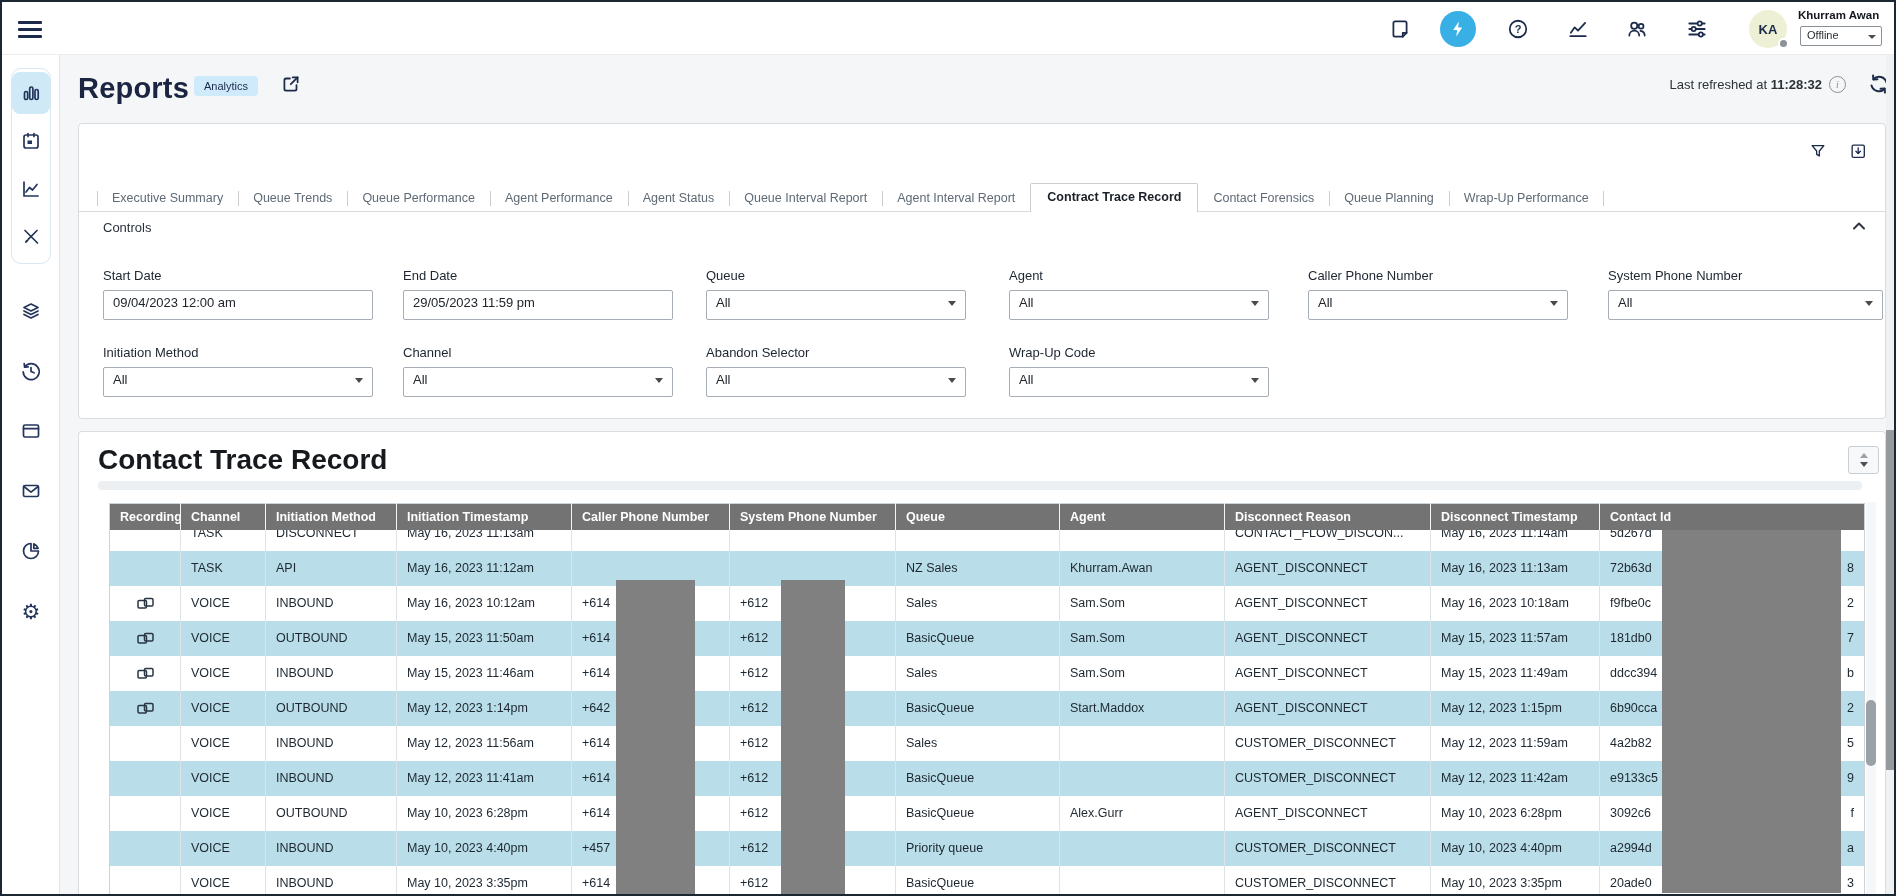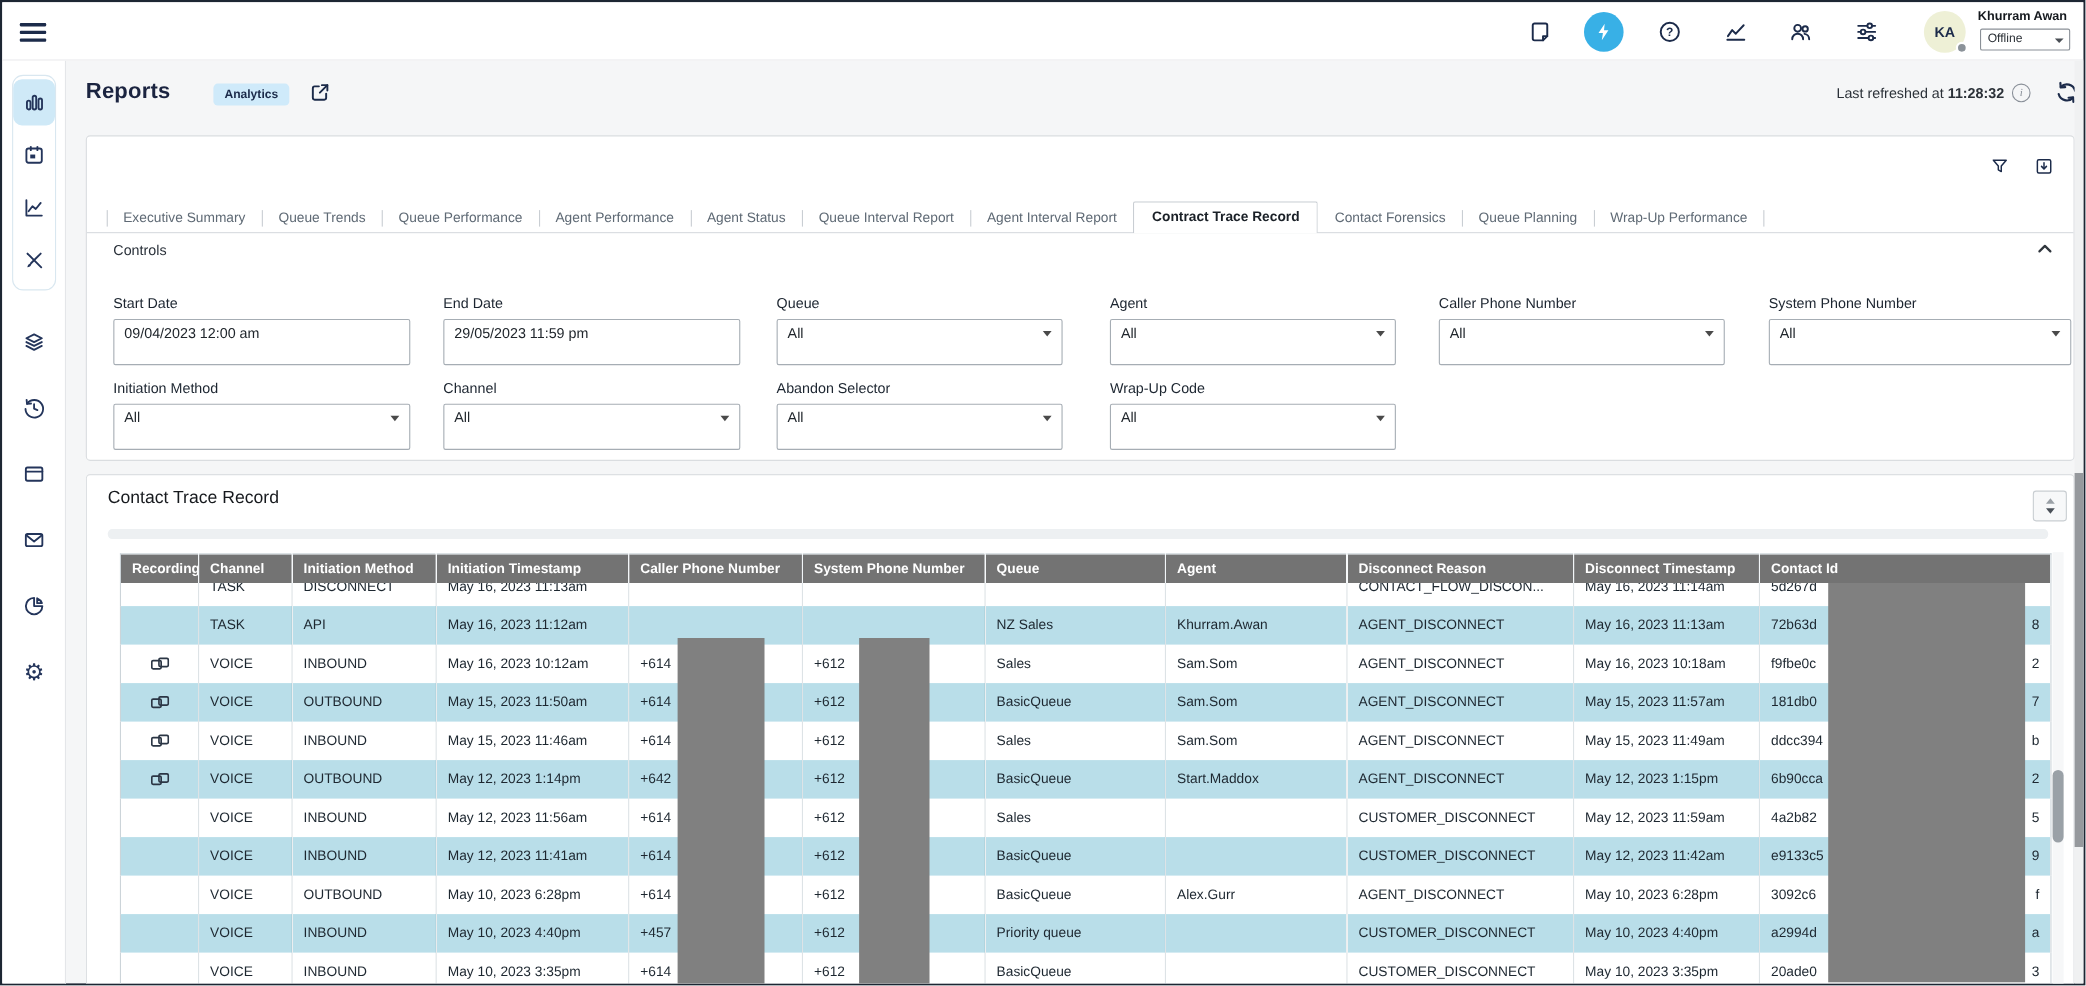--- a/index.html
+++ b/index.html
@@ -26,22 +26,22 @@
   .side-item { width:38px; height:47px; display:flex; align-items:center; justify-content:center; cursor:pointer; }
   .side-group .side-item { width:38px; height:48px; }
   .side-item.active { background:#cfe9f7; border-radius:8px; height:42px; margin:3px 0; width:38px; }
   .side-lower { position:absolute; left:9px; top:226px; width:40px; display:flex; flex-direction:column; align-items:center; }
   .side-lower .side-item { height:60px; width:40px; }
   .side-item svg { width:22px; height:22px; stroke:#24355b; fill:none; stroke-width:1.7; stroke-linecap:round; stroke-linejoin:round; }
   .gear-glyph { font-size:21px; color:#24355b; line-height:1; }
 
   
   .page-header { position:absolute; left:76px; top:62px; width:1808px; height:48px; }
-  .page-title { position:absolute; left:0; top:8px; font-size:20px; font-weight:bold; color:#1b2440; letter-spacing:0.2px; }
-  .badge { position:absolute; left:116px; top:12px; background:#cfeafa; color:#1b2a4a; font-size:11px; font-weight:bold; padding:4px 10px; border-radius:4px; }
+  .page-title { position:absolute; left:0; top:8px; font-size:29px; font-weight:bold; color:#1b2440; letter-spacing:0.2px; }
+  .badge { position:absolute; left:116px; top:12px; background:#cfeafa; color:#1b2a4a; font-size:11px; font-weight:normal; padding:4px 10px; border-radius:4px; }
   .ext-link { position:absolute; left:202px; top:9px; width:22px; height:22px; cursor:pointer; }
   .ext-link svg { width:22px; height:22px; stroke:#1c2b4a; fill:none; stroke-width:1.6; stroke-linecap:round; stroke-linejoin:round; }
   .refreshed { position:absolute; right:64px; top:13px; font-size:13px; color:#2b3138; }
   .refreshed b { font-weight:bold;margin-top:36px; }
   .info-icon { position:absolute; right:40px; top:12px; width:17px; height:17px; border:1.3px solid #8a9099; border-radius:50%; color:#8a9099; font-size:10px; display:flex; align-items:center; justify-content:center; font-family:"Liberation Serif", serif; font-style:italic; }
   .refresh-icon { position:absolute; right:-4px; top:9px; width:22px; height:22px; cursor:pointer; }
   .refresh-icon svg { width:22px; height:22px; stroke:#1c2b4a; fill:none; stroke-width:1.8; stroke-linecap:round; stroke-linejoin:round; }
 
   
   .card1 { position:absolute; left:76px; top:121px; width:1808px; height:296px; background:#fff; border:1px solid #dadde0; border-radius:4px; z-index:2; }
@@ -51,27 +51,27 @@
   .tab { position:relative; font-size:12.5px; color:#5f6a75; padding:5px 15px 6px 15px; white-space:nowrap; cursor:pointer; }
   .tab::before { content:''; position:absolute; left:0; top:5px; height:15px; width:1px; background:#c9ced3; }
   .tab:last-child::after { content:''; position:absolute; right:0; top:5px; height:15px; width:1px; background:#c9ced3; }
   .tab.active { background:#fff; border:1px solid #c9ced3; border-bottom:none; color:#1a2027; font-weight:bold; padding:6px 16px 8px 16px; margin-bottom:-1px; border-radius:2px 2px 0 0; }
   .tab.active::before, .tab.active + .tab::before { display:none; }
   .controls-title { position:absolute; left:24px; top:96px; font-size:13px; color:#2a313a; }
   .collapse-chevron { position:absolute; right:18px; top:94px; width:16px; height:16px; cursor:pointer; }
   .collapse-chevron svg { width:16px; height:16px; stroke:#30363d; fill:none; stroke-width:2; stroke-linecap:round; stroke-linejoin:round; }
   .field { position:absolute; }
   .field .flabel { font-size:13px; color:#1c2530; margin-bottom:7px; display:block; }
-  .finput { position:relative; height:42px; background:#fff; border:1px solid #a6adb4; border-radius:2px; font-size:13px; color:#20262c; padding:4px 9px; white-space:nowrap; overflow:hidden; }
+  .finput { position:relative; height:30px; background:#fff; border:1px solid #a6adb4; border-radius:2px; font-size:13px; color:#20262c; padding:4px 9px; white-space:nowrap; overflow:hidden; }
   .finput.select { cursor:pointer; }
   .finput.select .caret { position:absolute; right:9px; top:10px; width:0; height:0; border-left:4.5px solid transparent; border-right:4.5px solid transparent; border-top:5px solid #4a4a4a; }
 
   
   .card2 { position:absolute; left:76px; top:429px; width:1808px; height:465px; background:#fff; border:1px solid #dadde0; border-bottom:none; border-radius:4px 4px 0 0; overflow:hidden; z-index:2; }
-  .table-title { position:absolute; left:19px; top:12px; font-size:16px; font-weight:normal; color:#16191d; }
+  .table-title { position:absolute; left:19px; top:12px; font-size:28px; font-weight:bold; color:#16191d; }
   .hstrip { position:absolute; left:19px; top:49px; width:1764px; height:9px; background:#edf0f2; border-radius:4px; }
   .spinner { position:absolute; left:1769px; top:14px; width:31px; height:28px; background:#f7f8f9; border:1px solid #c9ced2; border-radius:3px; display:flex; flex-direction:column; align-items:center; justify-content:center; gap:4px; cursor:pointer; }
   .spin-up { width:0; height:0; border-left:4.5px solid transparent; border-right:4.5px solid transparent; border-bottom:5px solid #9aa0a6; }
   .spin-down { width:0; height:0; border-left:4.5px solid transparent; border-right:4.5px solid transparent; border-top:5px solid #4a5058; }
 
   .ctr-table { position:absolute; left:30px; top:71px; width:1755px; border-collapse:collapse; table-layout:fixed; border:1px solid #ccd4d9; }
   .ctr-table th { background:#737373; color:#fff; font-size:12.5px; font-weight:bold; text-align:left; height:26px; padding:0 10px; border-right:1.5px solid #f2f6f8; white-space:nowrap; overflow:hidden; }
   .ctr-table th:last-child { border-right:none; }
   .ctr-table td { font-size:12.5px; color:#1d2730; height:35px; padding:0 10px; border-right:1px solid rgba(120,144,156,0.25); white-space:nowrap; overflow:hidden; }
   .ctr-table td:last-child { border-right:none; }

